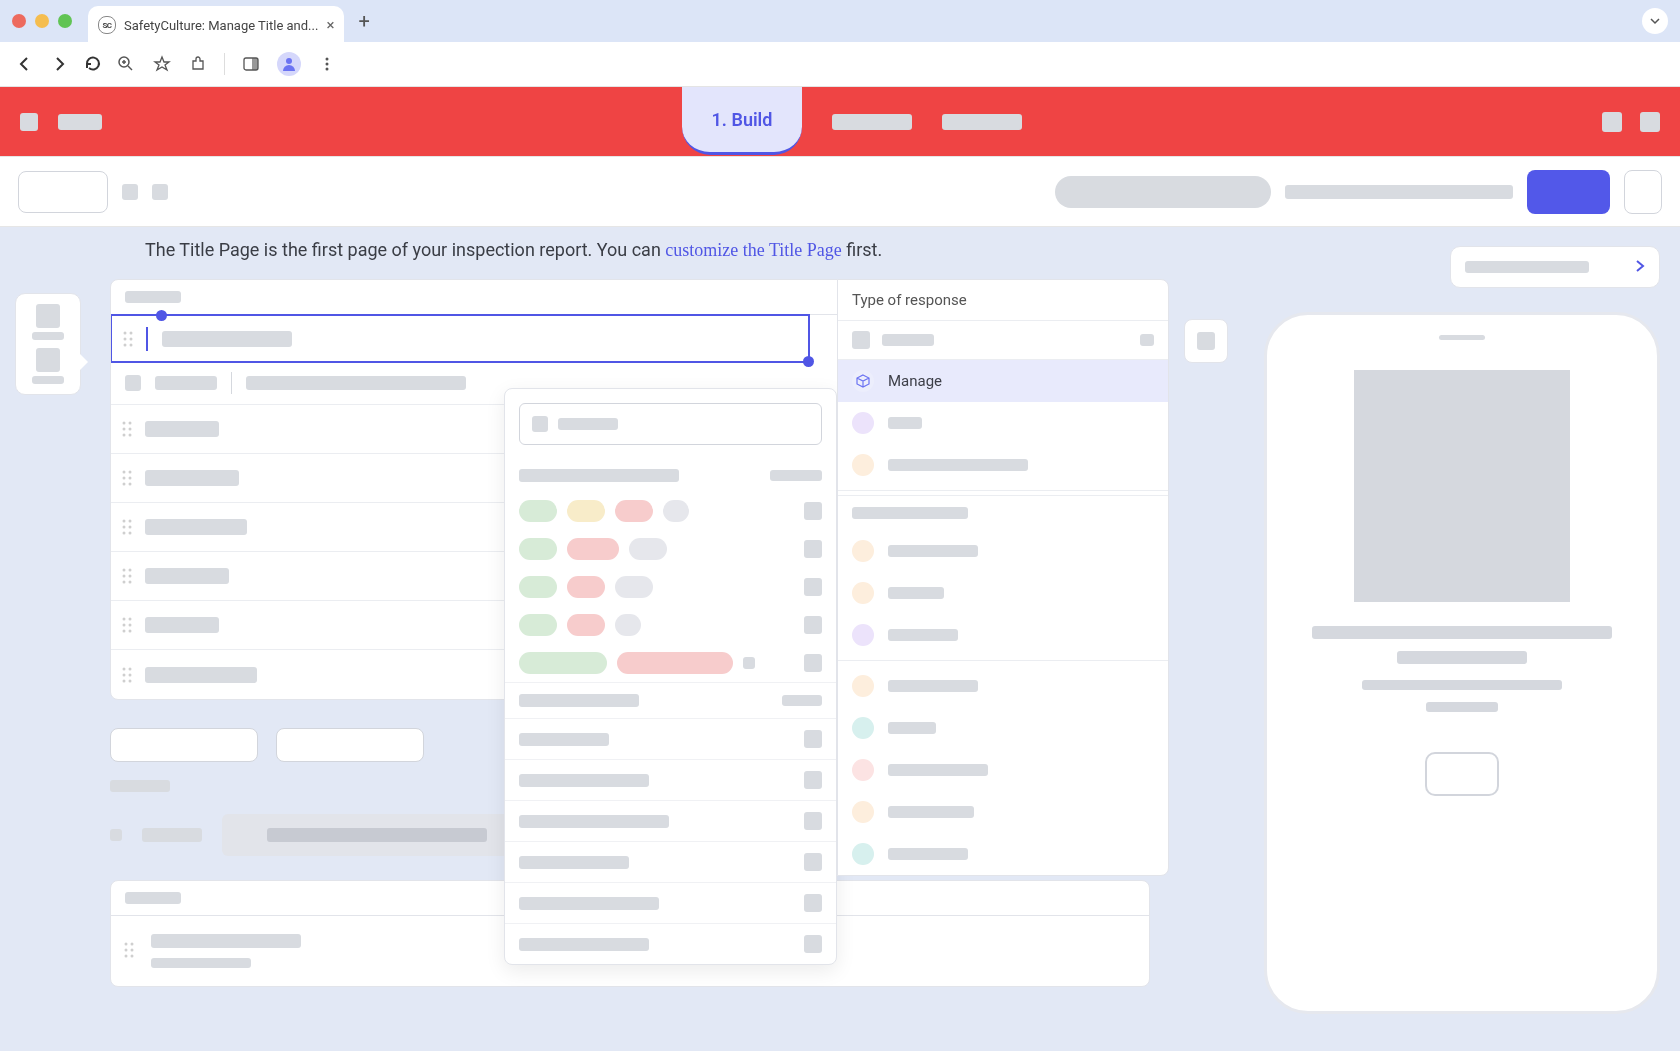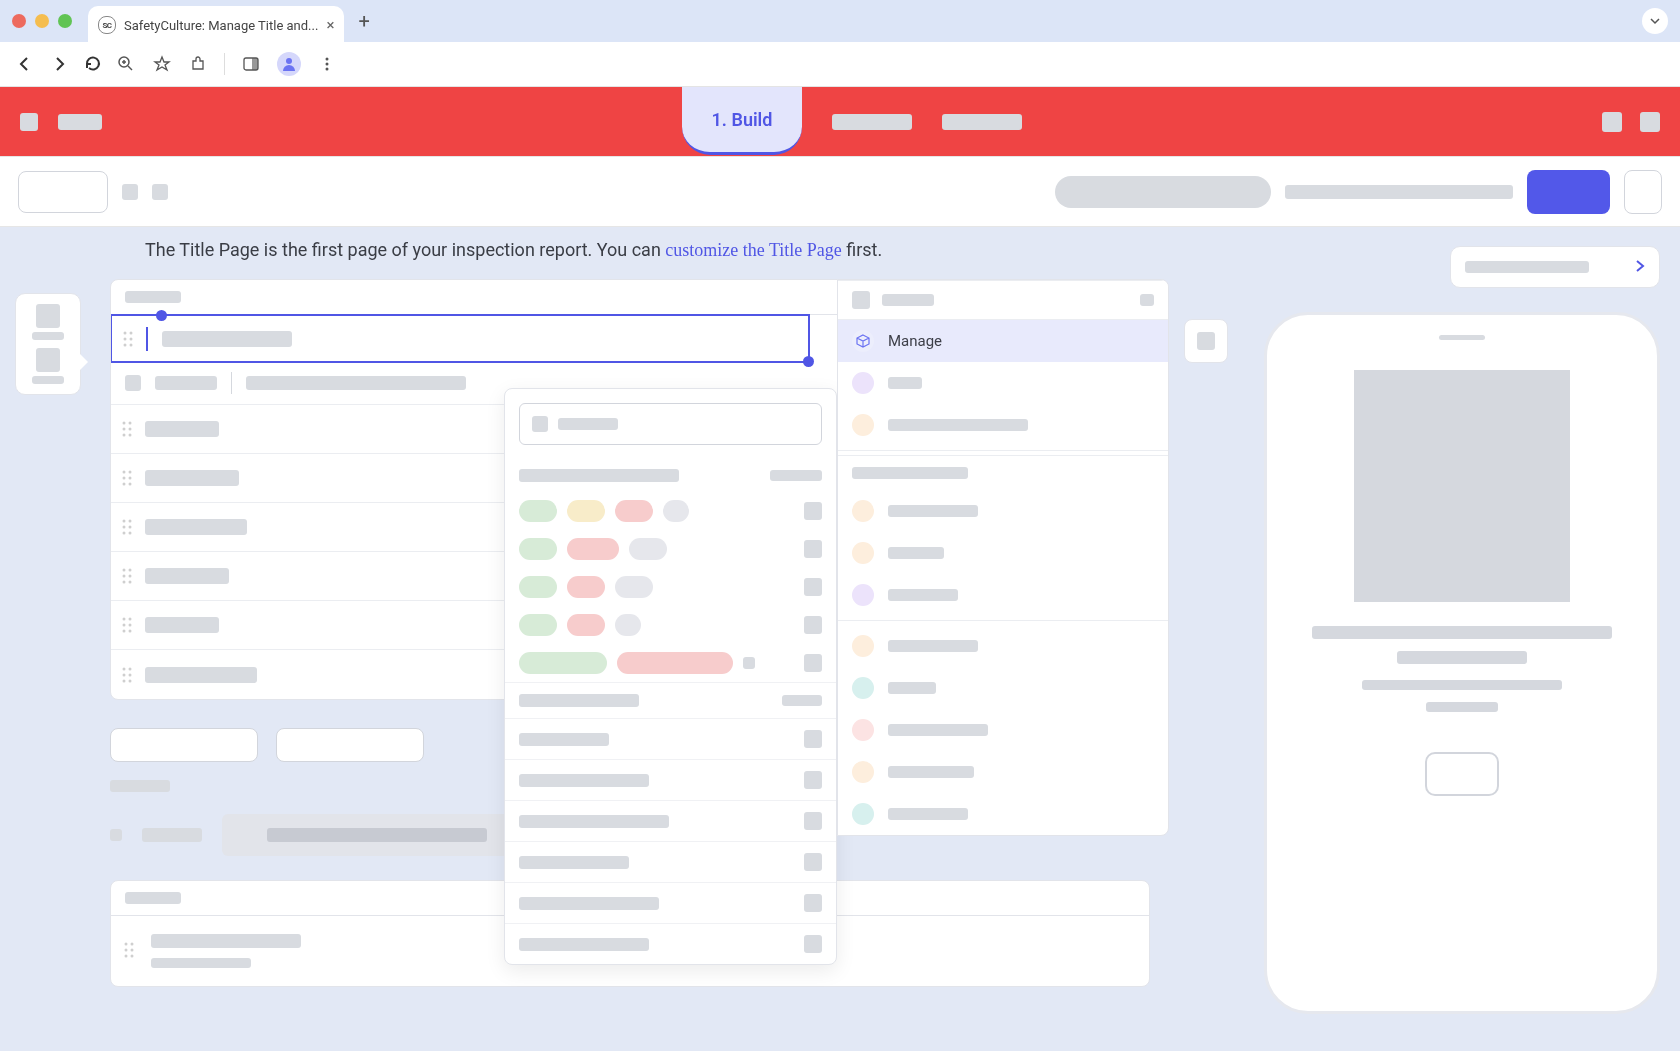--- a/index.html
+++ b/index.html
@@ -442,20 +442,21 @@
       <div class="ph" style="width:140px;height:13px"></div>
       <div class="sq"></div>
     </div>
   <div class="list-row">
       <div class="ph" style="width:130px;height:13px"></div>
       <div class="sq"></div>
     </div>
 </div>
 
 <div class="response-panel">
+  <div class="resp-header">Type of response</div>
   <div class="resp-selected">
     <div class="ph" style="width:18px;height:18px"></div>
     <div class="ph" style="width:52px;height:12px"></div>
     <div class="ph" style="width:14px;height:12px;margin-left:auto"></div>
   </div>
   <div class="resp-item active">
     <div class="resp-icon cube">
       <svg width="14" height="14" viewBox="0 0 14 14">
           <path d="M7 1 L13 4 L13 10 L7 13 L1 10 L1 4 Z M1 4 L7 7 L13 4 M7 7 L7 13" stroke="#6b73f2" fill="none" stroke-width="1.2"></path>
         </svg>

